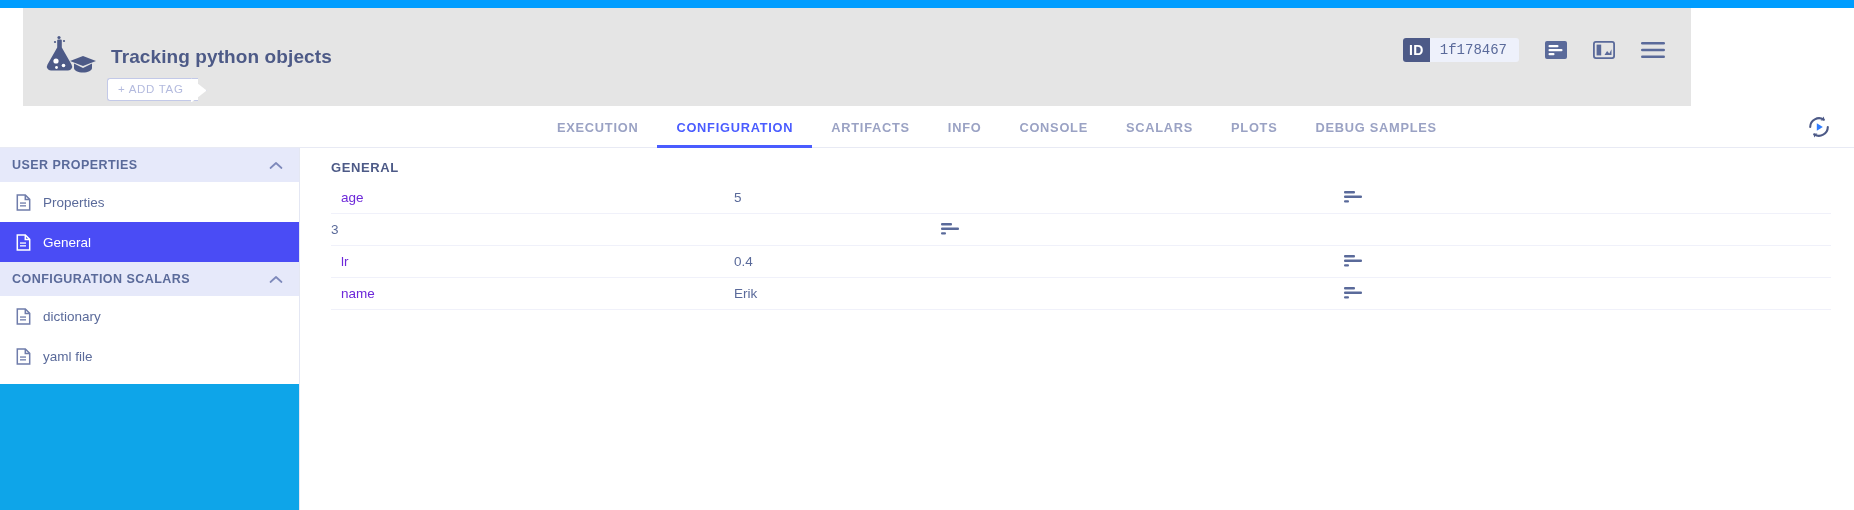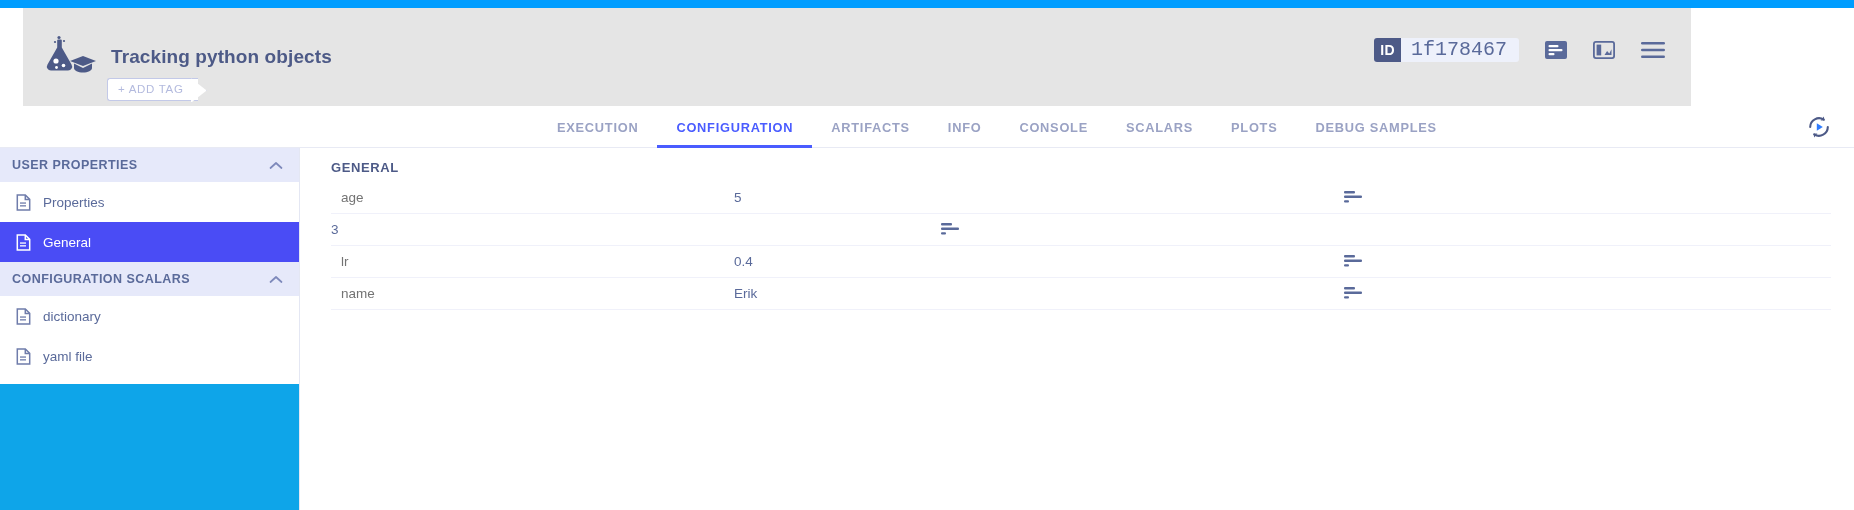--- a/index.html
+++ b/index.html
@@ -114,21 +114,21 @@
     color: #ffffff;
     font-size: 14px;
     font-weight: bold;
     letter-spacing: 0.4px;
     padding: 0 6px;
     height: 24px;
     line-height: 24px;
   }
   .id-chip .id-val {
     font-family: "Liberation Mono", monospace;
-    font-size: 20px;
+    font-size: 14px;
     color: #5a6a9a;
     padding: 0 12px 0 10px;
     line-height: 24px;
   }
   .hicon { cursor: pointer; display: flex; align-items: center; }
 
   
   .tabs-bar {
     position: absolute;
     top: 106px; left: 0;
@@ -235,21 +235,21 @@
   .row {
     height: 32px;
     display: flex;
     align-items: center;
     border-bottom: 1px solid #f0f1fa;
   }
   .cell-key {
     width: 403px;
     padding-left: 10px;
     font-size: 13.5px;
-    color: #737373;
+    color: #6d28d9;
   }
   .cell-val {
     width: 610px;
     font-size: 13.5px;
     color: #5a6a9a;
   }
   .cell-icon { width: 40px; display: flex; align-items: center; }
 
   .lines-icon { display: block; }
   svg { display: block; }

